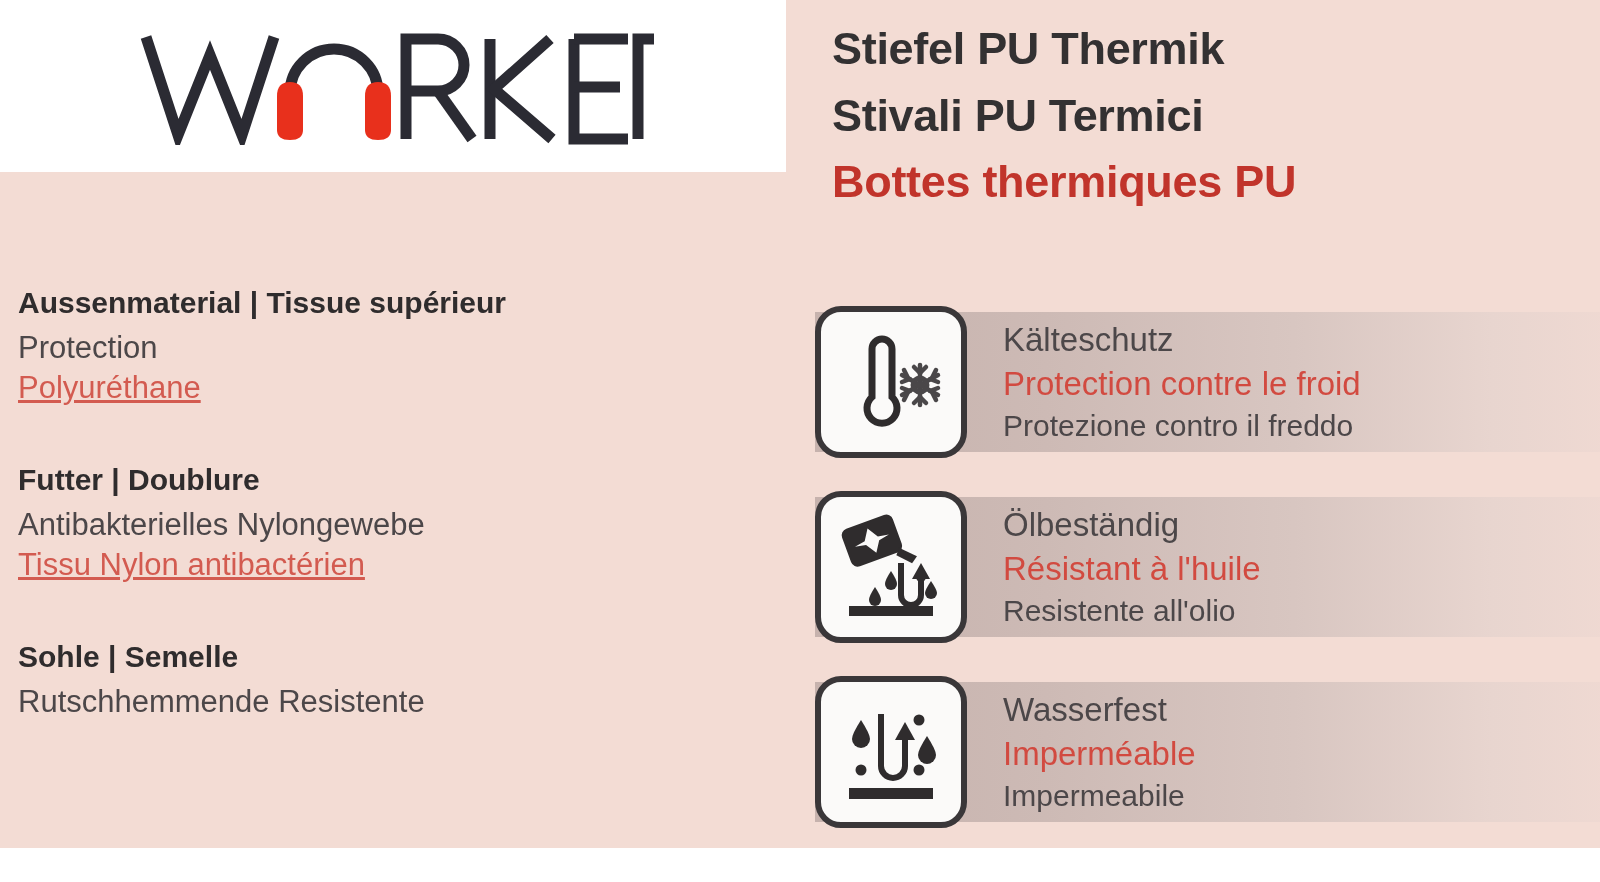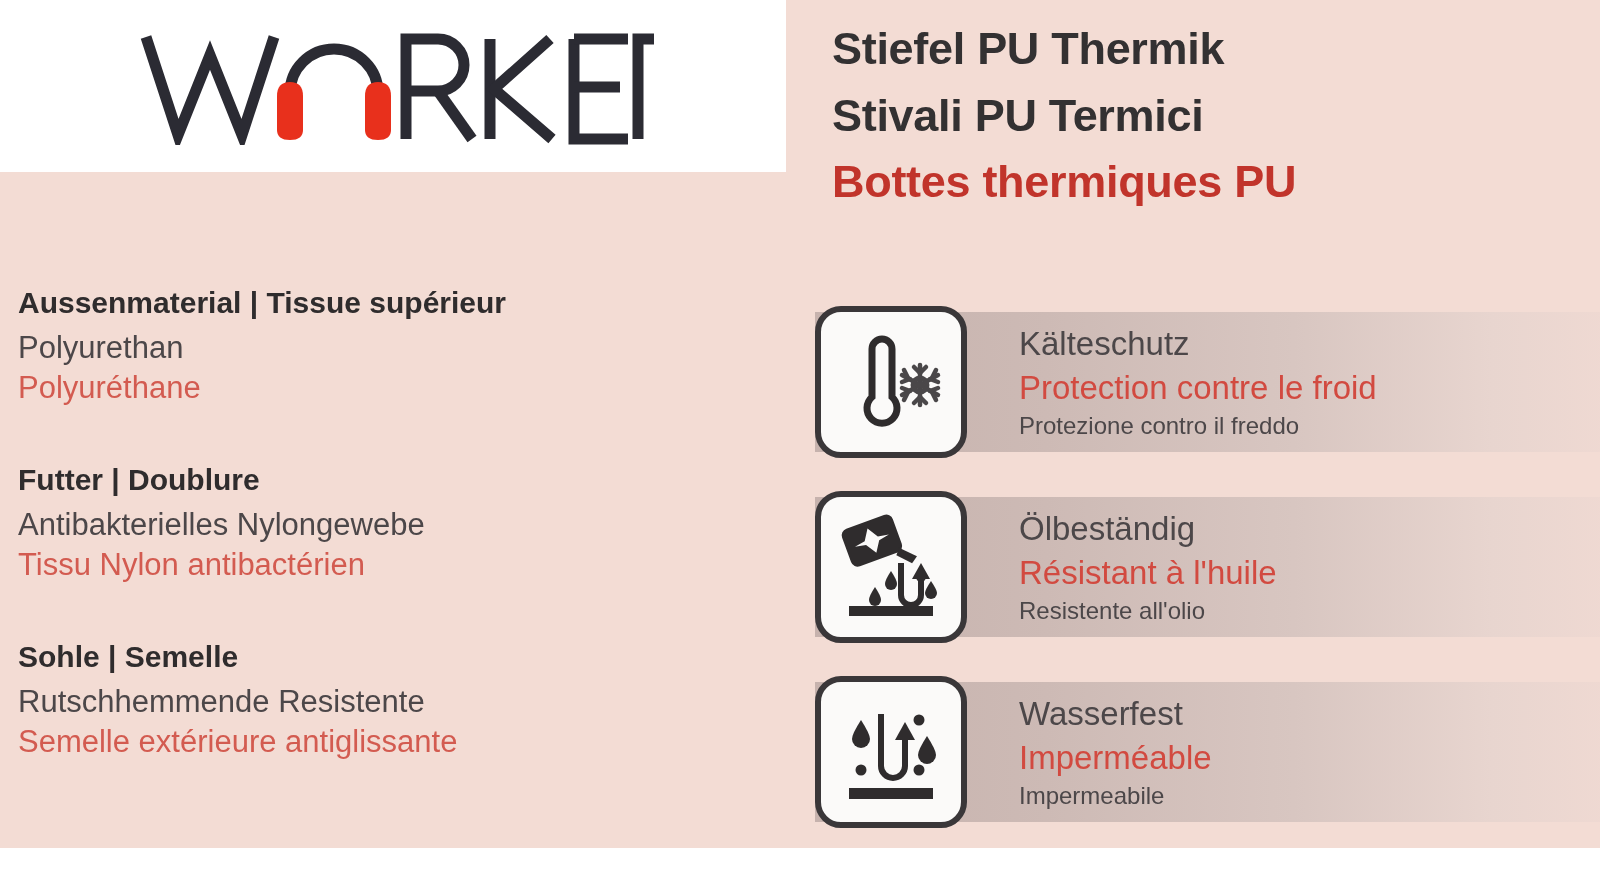--- a/index.html
+++ b/index.html
@@ -78,20 +78,21 @@
     font-size: 31px;
     color: #4C4749;
     line-height: 1.3;
     white-space: nowrap;
   }
   .spec-fr {
     font-size: 31px;
     color: #D35B50;
     line-height: 1.3;
     white-space: nowrap;
+    text-decoration: underline;
   }
 
   
   .features {
     position: absolute;
     left: 815px;
     top: 306px;
     width: 785px;
   }
   .feature-row {
@@ -120,37 +121,37 @@
     border: 6px solid #3A3739;
     border-radius: 26px;
     box-sizing: border-box;
     display: flex;
     align-items: center;
     justify-content: center;
   }
   .feature-text {
     position: relative;
     z-index: 2;
-    margin-left: 52px;
+    margin-left: 36px;
   }
   .feat-de {
     font-size: 33px;
     color: #4C4749;
     line-height: 1.34;
     white-space: nowrap;
   }
   .feat-fr {
     font-size: 33px;
     color: #D24A40;
     line-height: 1.34;
     white-space: nowrap;
     text-align: center;
   }
   .feat-it {
-    font-size: 24px;
+    font-size: 30px;
     color: #4C4749;
     line-height: 1.34;
     white-space: nowrap;
   }
 </style>
 </head>
 <body>
 
 <div id="page">
 
@@ -188,34 +189,33 @@
   <div class="title-block">
     <div class="title-line title-de">Stiefel PU Thermik</div>
     <div class="title-line title-it">Stivali PU Termici</div>
     <div class="title-line title-fr">Bottes thermiques PU</div>
   </div>
 
   <div class="spec-column">
 
     <div class="spec-block">
       <div class="spec-heading">Aussenmaterial | Tissue supérieur</div>
-      <div class="spec-de">Polyurethan</div>
+      <div class="spec-de">Protection</div>
       <div class="spec-fr">Polyuréthane</div>
     </div>
 
     <div class="spec-block">
       <div class="spec-heading">Futter | Doublure</div>
       <div class="spec-de">Antibakterielles Nylongewebe</div>
       <div class="spec-fr">Tissu Nylon antibactérien</div>
     </div>
 
     <div class="spec-block">
       <div class="spec-heading">Sohle | Semelle</div>
       <div class="spec-de">Rutschhemmende Resistente</div>
-      <div class="spec-fr">Semelle extérieure antiglissante</div>
     </div>
 
   </div>
 
   <div class="features">
 
     <div class="feature-row">
       <div class="feature-band"></div>
       <div class="icon-tile">
         <svg width="110" height="110" viewBox="0 0 110 110">

